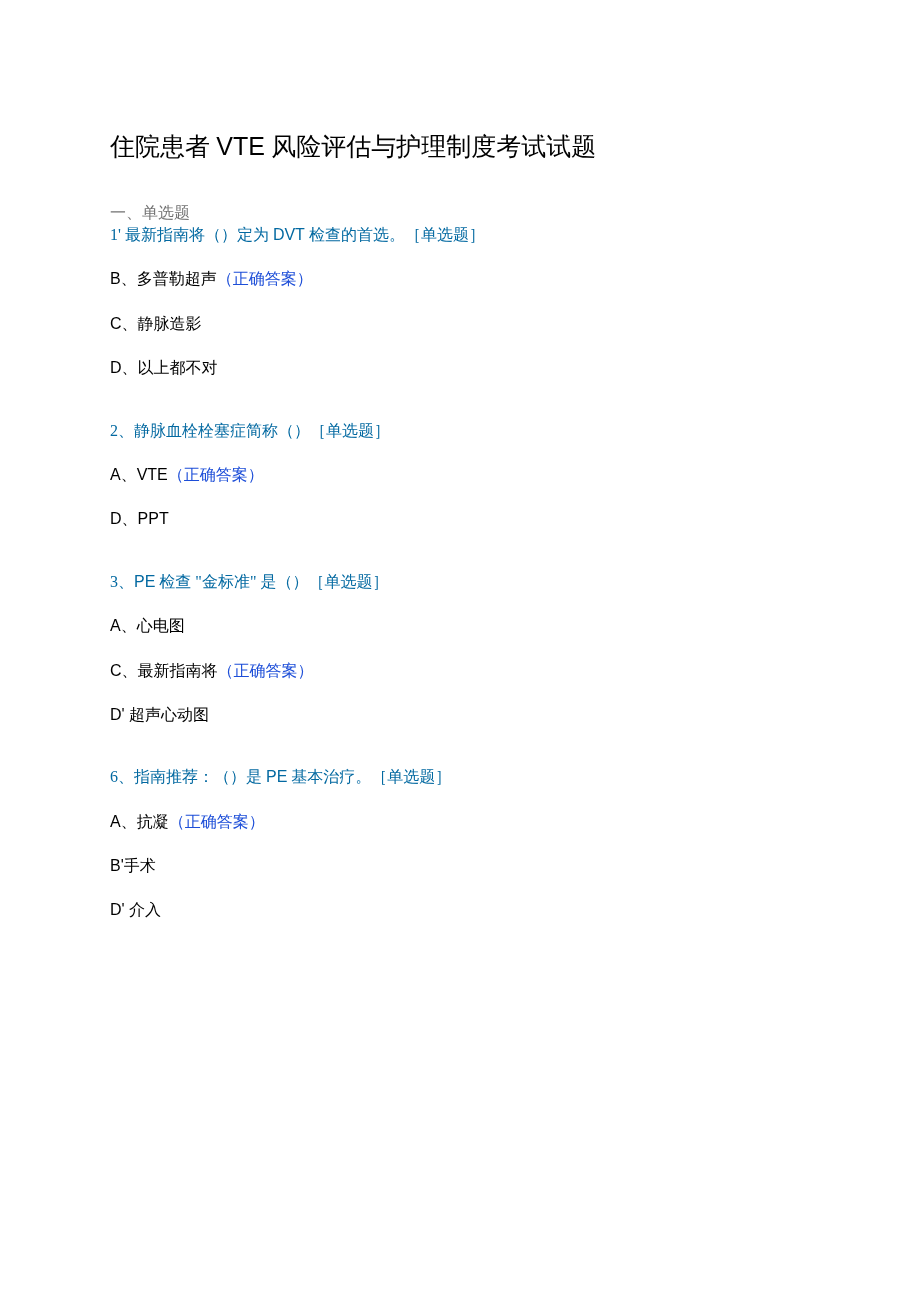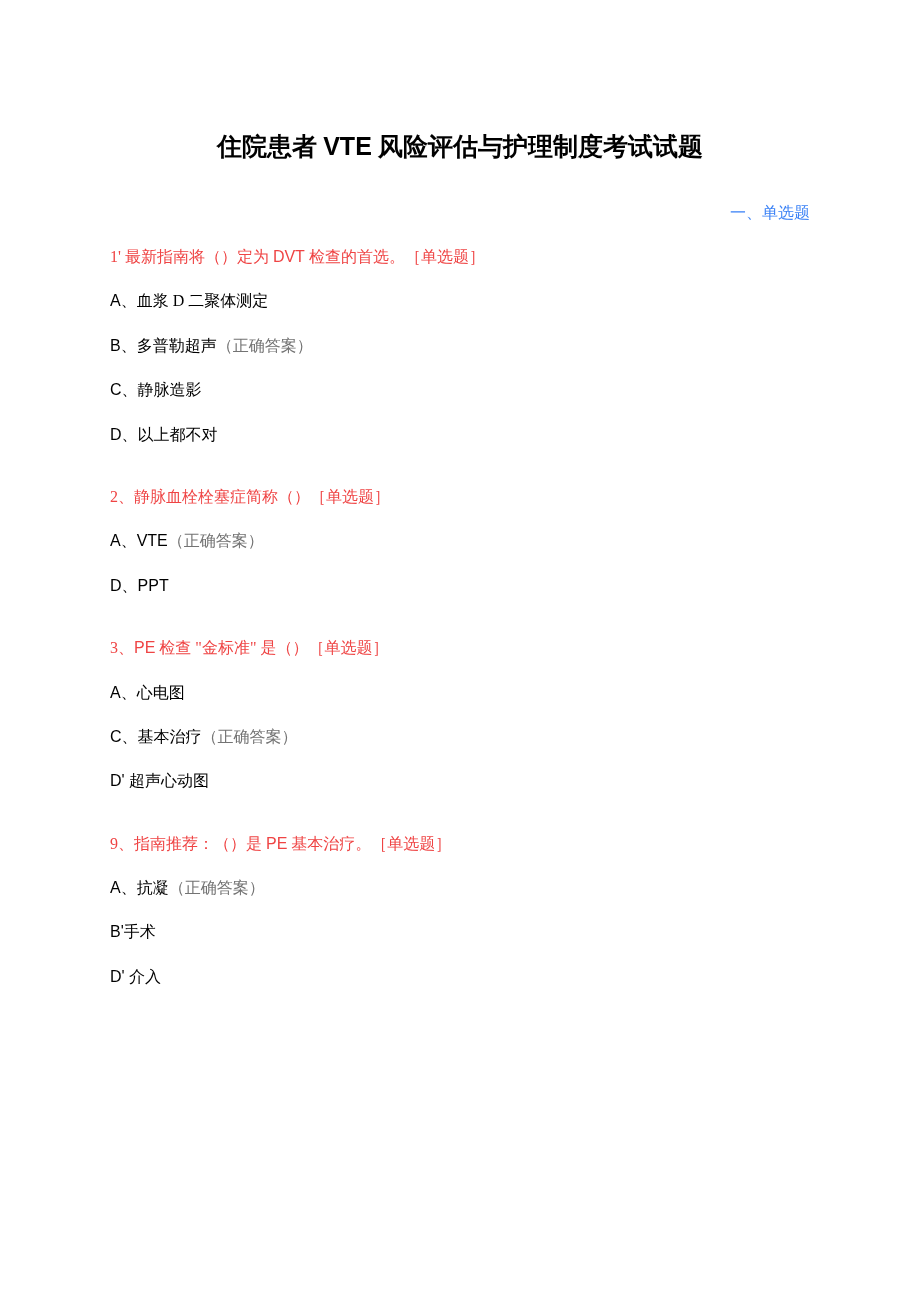--- a/index.html
+++ b/index.html
@@ -7,47 +7,45 @@
     padding: 0;
     background: #ffffff;
     font-family: "SimSun", "宋体", serif;
     width: 920px;
   }
   .page {
     padding: 130px 110px 80px 110px;
     box-sizing: border-box;
   }
   .title {
-    text-align: center;
+    text-align: left;
     font-size: 25px;
-    font-weight: bold;
+    font-weight: normal;
     font-family: "SimSun", "宋体", serif;
     margin-bottom: 40px;
     color: #000;
   }
   .section-header {
     font-size: 16px;
-    color: #3b82f6;
-    margin-bottom: 22px;
-    text-align: right;
+    color: #737373;
   }
   .question {
     font-size: 16px;
-    color: #ef4444;
+    color: #0369a1;
     margin-bottom: 22px;
     line-height: 1.4;
   }
   .option {
     font-size: 16px;
     color: #000;
     margin-bottom: 22px;
     line-height: 1.4;
   }
   .correct {
-    color: #737373;
+    color: #1d4ed8;
     margin-top: 13px;
   }
   .gap {
     height: 18px;
   }
   .arial {
     font-family: Arial, sans-serif;
   }
   .italic {
     font-style: italic;
@@ -59,23 +57,20 @@
 <div class="page">
 
   <div class="title">
     <span>住院患者 </span><span class="arial">VTE</span><span> 风险评估与护理制度考试试题</span>
   </div>
 
   <div class="section-header">一、单选题</div>
 
   <div class="question">
     <span>1' 最新指南将（）定为 </span><span class="arial">DVT</span><span> 检查的首选。［单选题］</span>
-  </div>
-  <div class="option">
-    <span class="arial">A、</span><span>血浆 D 二聚体测定</span>
   </div>
   <div class="option">
     <span class="arial">B、</span><span>多普勒超声</span><span class="correct">（正确答案）</span>
   </div>
   <div class="option">
     <span class="arial">C、</span><span>静脉造影</span>
   </div>
   <div class="option">
     <span class="arial">D、</span><span>以上都不对</span>
   </div>
@@ -92,30 +87,30 @@
 
   <div class="gap"></div>
 
   <div class="question">
     <span>3、</span><span class="arial">PE</span><span> 检查 "金标准" 是（）［单选题］</span>
   </div>
   <div class="option">
     <span class="arial">A、</span><span>心电图</span>
   </div>
   <div class="option">
-    <span class="arial">C、</span><span>基本治疗</span><span class="correct">（正确答案）</span>
+    <span class="arial">C、</span><span>最新指南将</span><span class="correct">（正确答案）</span>
   </div>
   <div class="option">
     <span class="arial">D' </span><span>超声心动图</span>
   </div>
 
   <div class="gap"></div>
 
   <div class="question">
-    <span>9、指南推荐：（）是 </span><span class="arial">PE</span><span> 基本治疗。［单选题］</span>
+    <span>6、指南推荐：（）是 </span><span class="arial">PE</span><span> 基本治疗。［单选题］</span>
   </div>
   <div class="option">
     <span class="arial">A、</span><span>抗凝</span><span class="correct">（正确答案）</span>
   </div>
   <div class="option">
     <span class="arial">B'手术</span>
   </div>
   <div class="option">
     <span class="arial">D' </span><span>介入</span>
   </div>

